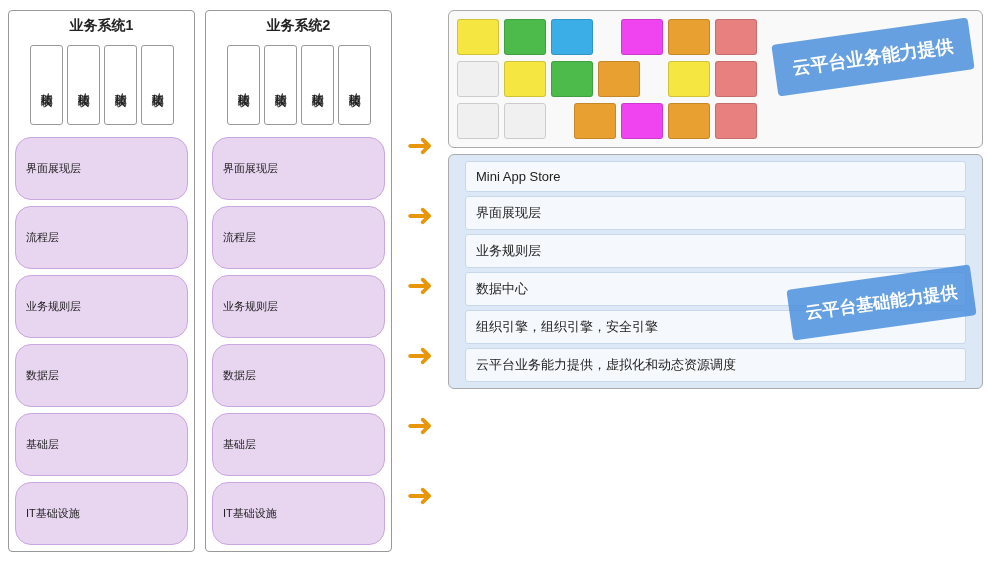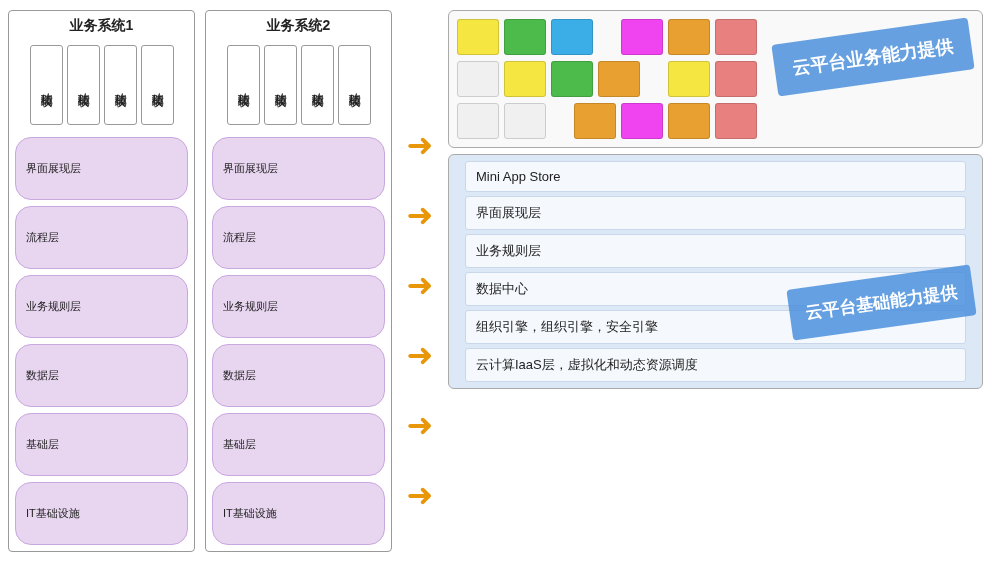--- a/index.html
+++ b/index.html
@@ -296,18 +296,18 @@
     </div>
 
     <div class="cloud-platform-bottom">
       <div class="platform-row">Mini App Store</div>
       <div class="platform-row">界面展现层</div>
       <div class="platform-row">业务规则层</div>
       <div class="platform-row-split">
         <div class="platform-row">数据中心</div>
       </div>
       <div class="platform-row">组织引擎，组织引擎，安全引擎</div>
-      <div class="platform-row">云计算IaaS层，虚拟化和动态资源调度</div>
+      <div class="platform-row">云平台业务能力提供，虚拟化和动态资源调度</div>
       <div class="overlay-label-bottom">云平台基础能力提供</div>
     </div>
 
   </div>
 </div>
 
 </body></html>

